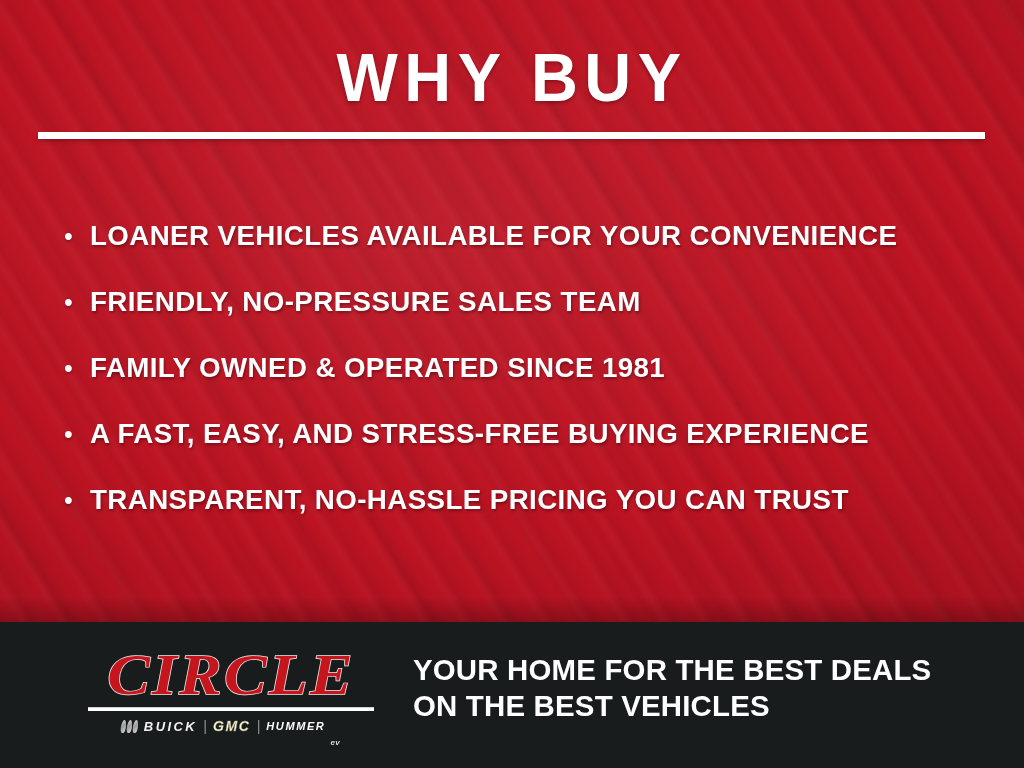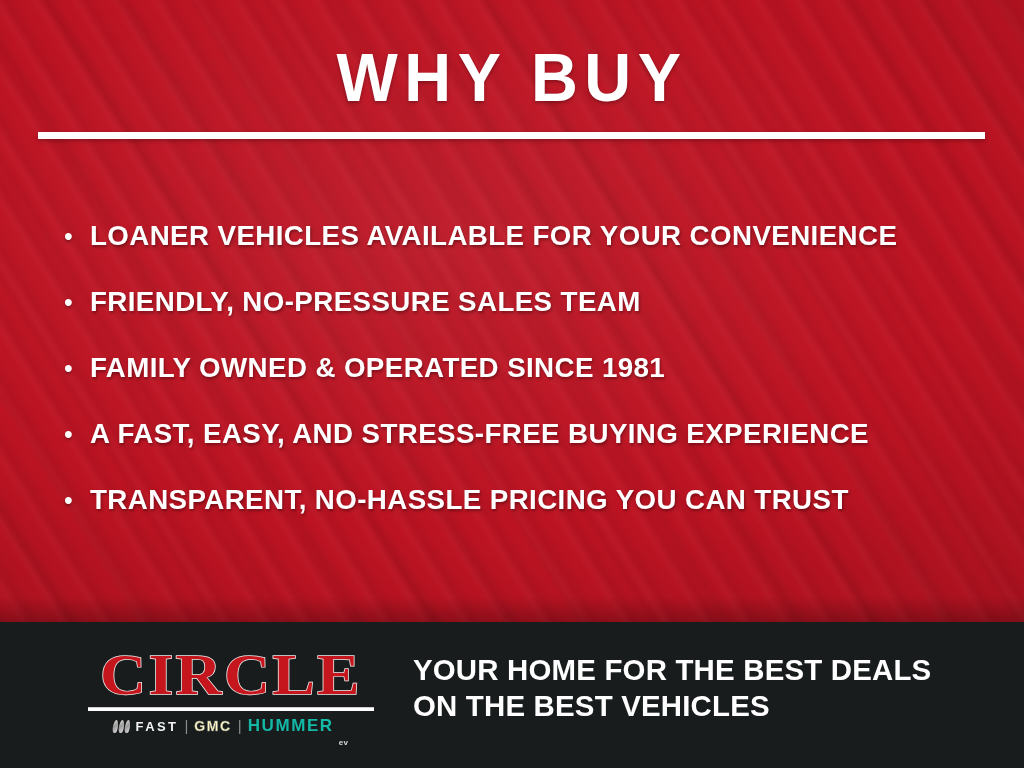--- a/index.html
+++ b/index.html
@@ -123,20 +123,21 @@
     position:absolute;
     left:0; top:622px; width:1024px; height:146px;
     background:#181c1c;
     overflow:hidden;
   }
 
   .logo-block {
     position:absolute;
     left:88px; top:646px;
     width:286px;
+    font-style:italic;
   }
   .logo-word {
     color:#c4161c;
     font-family:"Liberation Serif", serif;
     font-weight:bold;
     font-size:57px;
     line-height:58px;
     letter-spacing:2px;
     text-align:center;
     transform:scaleX(1.12);
@@ -184,24 +185,24 @@
   }
   .brand-gmc {
     color:#fef9c3;
     font-family:"Liberation Sans", sans-serif;
     font-weight:bold;
     font-size:14px;
     letter-spacing:1.6px;
     -webkit-text-stroke:0.4px #8a8a8a;
   }
   .brand-hummer {
-    color:#14b8a6;
-    font-family:"Liberation Sans", sans-serif;
-    font-weight:bold;
-    font-size:17px;
+    color:#ffffff;
+    font-family:"Liberation Sans", sans-serif;
+    font-weight:bold;
+    font-size:11px;
     letter-spacing:1.6px;
   }
   .brand-ev {
     color:#dcdcdc;
     font-family:"Liberation Sans", sans-serif;
     font-weight:bold;
     font-size:8px;
     letter-spacing:0.4px;
     position:relative; top:16px; left:-1px;
   }
@@ -268,21 +269,21 @@
 
   <div class="logo-block">
     <div class="logo-word">CIRCLE</div>
     <div class="logo-rule"></div>
     <div class="logo-brands">
       <span class="tri-shield">
         <span></span>
           <span></span>
           <span></span>
       </span>
-      <span class="brand-buick">FAST</span>
+      <span class="brand-buick">BUICK</span>
       <span class="brand-sep">|</span>
       <span class="brand-gmc">GMC</span>
       <span class="brand-sep">|</span>
       <span class="brand-hummer">HUMMER</span>
       <span class="brand-ev">ev</span>
     </div>
   </div>
 
   <div class="tagline">
     <div>YOUR HOME FOR THE BEST DEALS</div>

